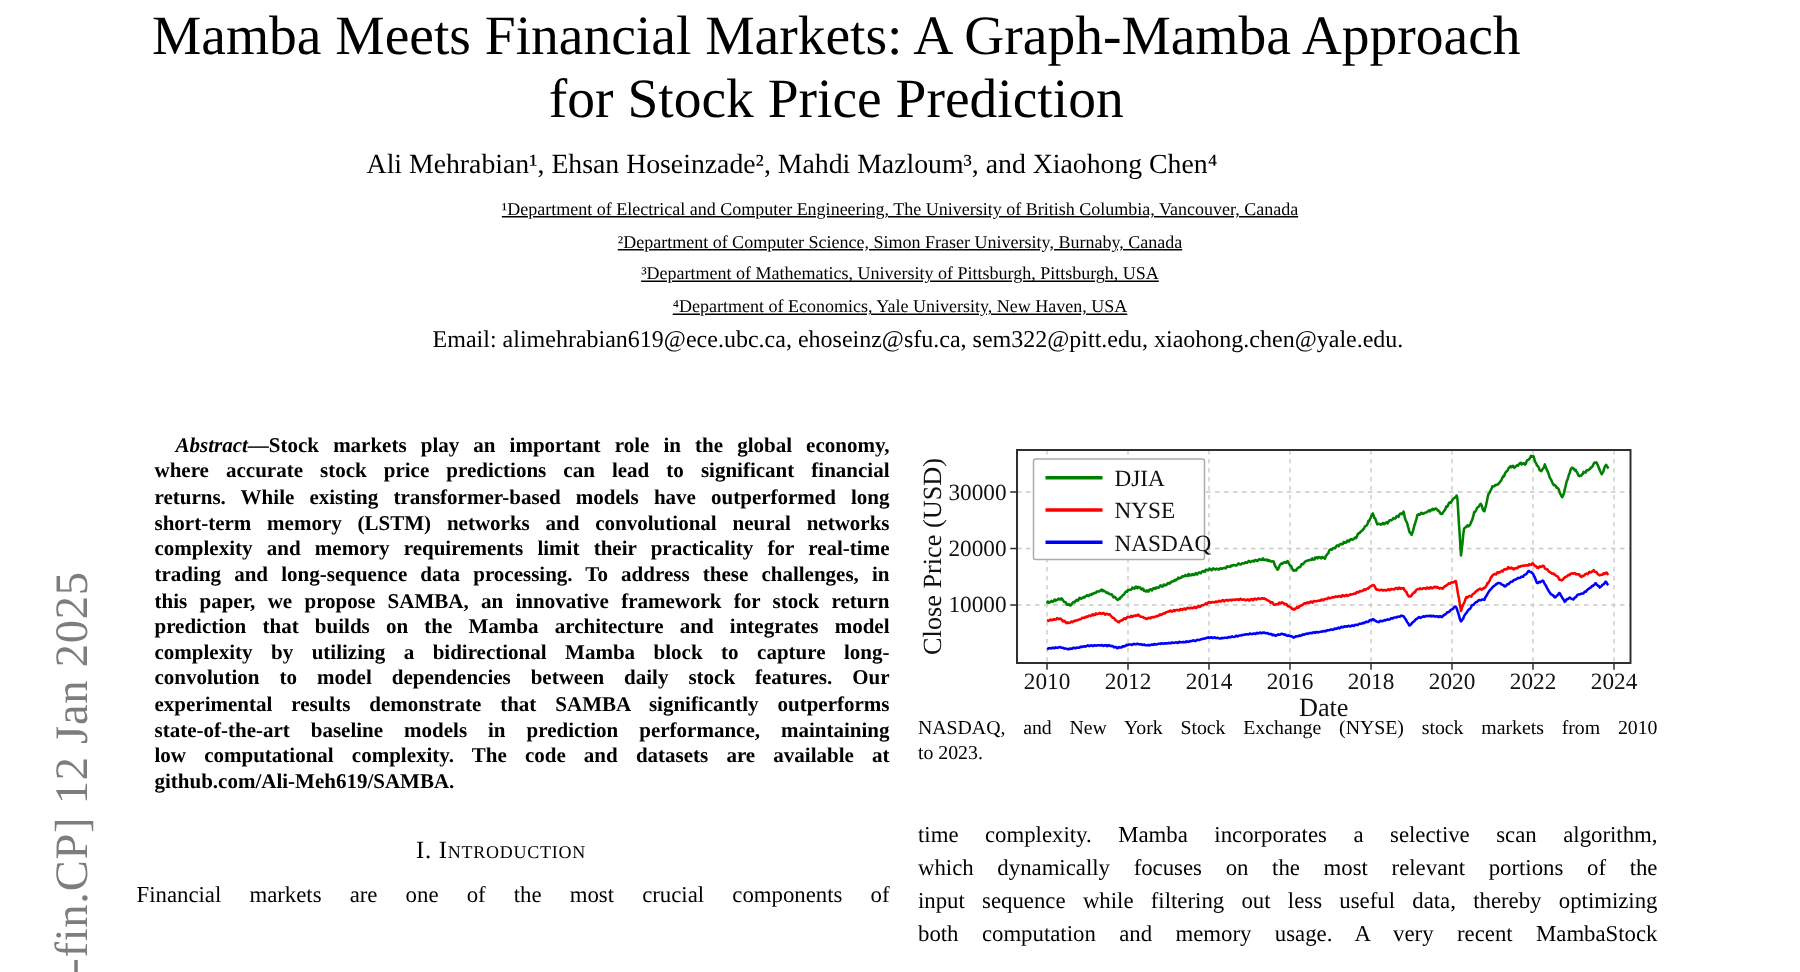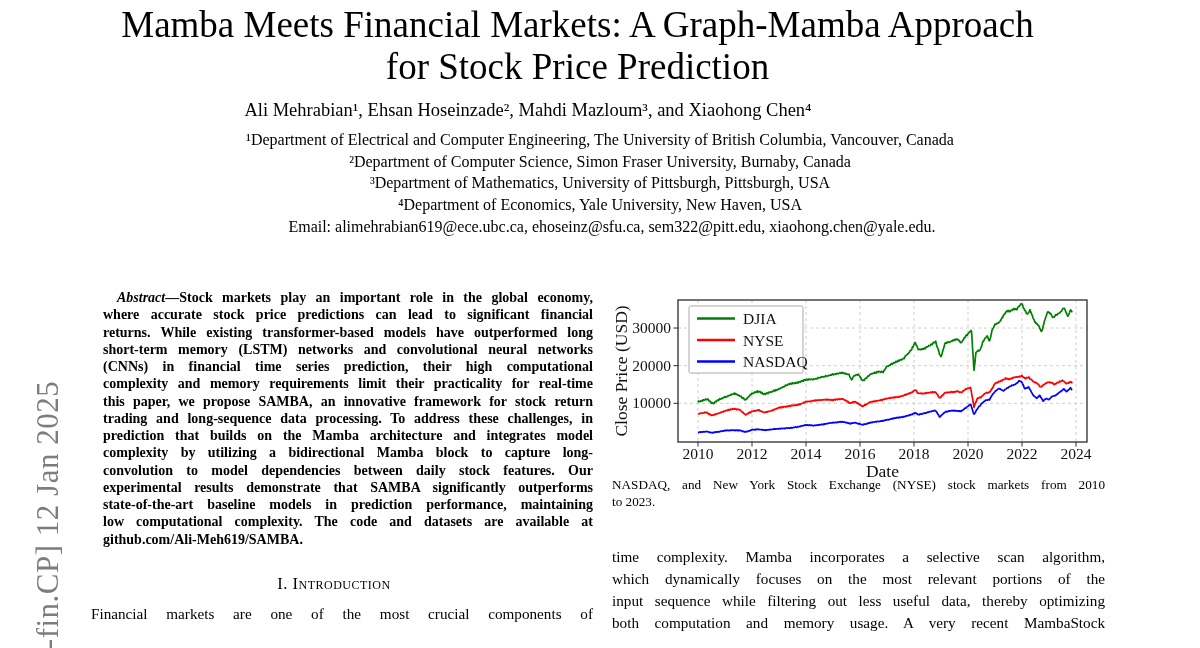--- a/index.html
+++ b/index.html
@@ -9,25 +9,25 @@
     font-family:"Liberation Serif", serif;
   }
   
   .banner{
     position:absolute;left:30px;top:676px;
     transform:rotate(-90deg);transform-origin:0 0;
     white-space:nowrap;color:#7d7d7d;font-size:31px;letter-spacing:0.5px;
   }
   
   .title{position:absolute;top:4px;left:0;width:1115px;text-align:center;
-    font-size:37px;line-height:42px;padding-left:20px;}
+    font-size:37px;line-height:42px;}
   .authors{position:absolute;top:100px;left:0;width:1056px;text-align:center;
     font-size:18.5px;}
   .affils{position:absolute;top:129px;left:0;width:1200px;text-align:center;
-    font-size:16px;line-height:21.7px;}
+    font-size:12px;line-height:21.7px;text-decoration:underline;}
   .email{position:absolute;top:218px;left:12px;width:1200px;text-align:center;
     font-size:16px;}
   
   .left-col{position:absolute;left:75px;top:289px;width:518px;}
   .right-col{position:absolute;left:612px;top:288px;width:493px;}
   .al{font-weight:bold;font-size:14px;line-height:17.25px;
     text-align:justify;text-align-last:justify;margin-left:28px;}
   .al.last{text-align-last:left;}
   .ab-label{font-style:italic;}
   .al.first{text-indent:14px;}
@@ -59,24 +59,23 @@
   <div>³Department of Mathematics, University of Pittsburgh, Pittsburgh, USA</div>
   <div>⁴Department of Economics, Yale University, New Haven, USA</div>
 </div>
 <div class="email">Email: alimehrabian619@ece.ubc.ca, ehoseinz@sfu.ca, sem322@pitt.edu, xiaohong.chen@yale.edu.</div>
 
 <div class="left-col">
   <div class="al first"><span class="ab-label">Abstract</span><span>—Stock markets play an important role in the global economy,</span></div>
   <div class="al">where accurate stock price predictions can lead to significant financial</div>
   <div class="al">returns. While existing transformer-based models have outperformed long</div>
   <div class="al">short-term memory (LSTM) networks and convolutional neural networks</div>
-  <div class="al">(CNNs) in financial time series prediction, their high computational</div>
   <div class="al">complexity and memory requirements limit their practicality for real-time</div>
+  <div class="al">trading and long-sequence data processing. To address these challenges, in</div>
   <div class="al">this paper, we propose SAMBA, an innovative framework for stock return</div>
-  <div class="al">trading and long-sequence data processing. To address these challenges, in</div>
   <div class="al">prediction that builds on the Mamba architecture and integrates model</div>
   <div class="al">complexity by utilizing a bidirectional Mamba block to capture long-</div>
   <div class="al">convolution to model dependencies between daily stock features. Our</div>
   <div class="al">experimental results demonstrate that SAMBA significantly outperforms</div>
   <div class="al">state-of-the-art baseline models in prediction performance, maintaining</div>
   <div class="al">low computational complexity. The code and datasets are available at</div>
   <div class="al last">github.com/Ali-Meh619/SAMBA.</div>
   <div class="sec-heading">I. Introduction</div>
   <div class="intro-line">Financial markets are one of the most crucial components of</div>
 </div>

